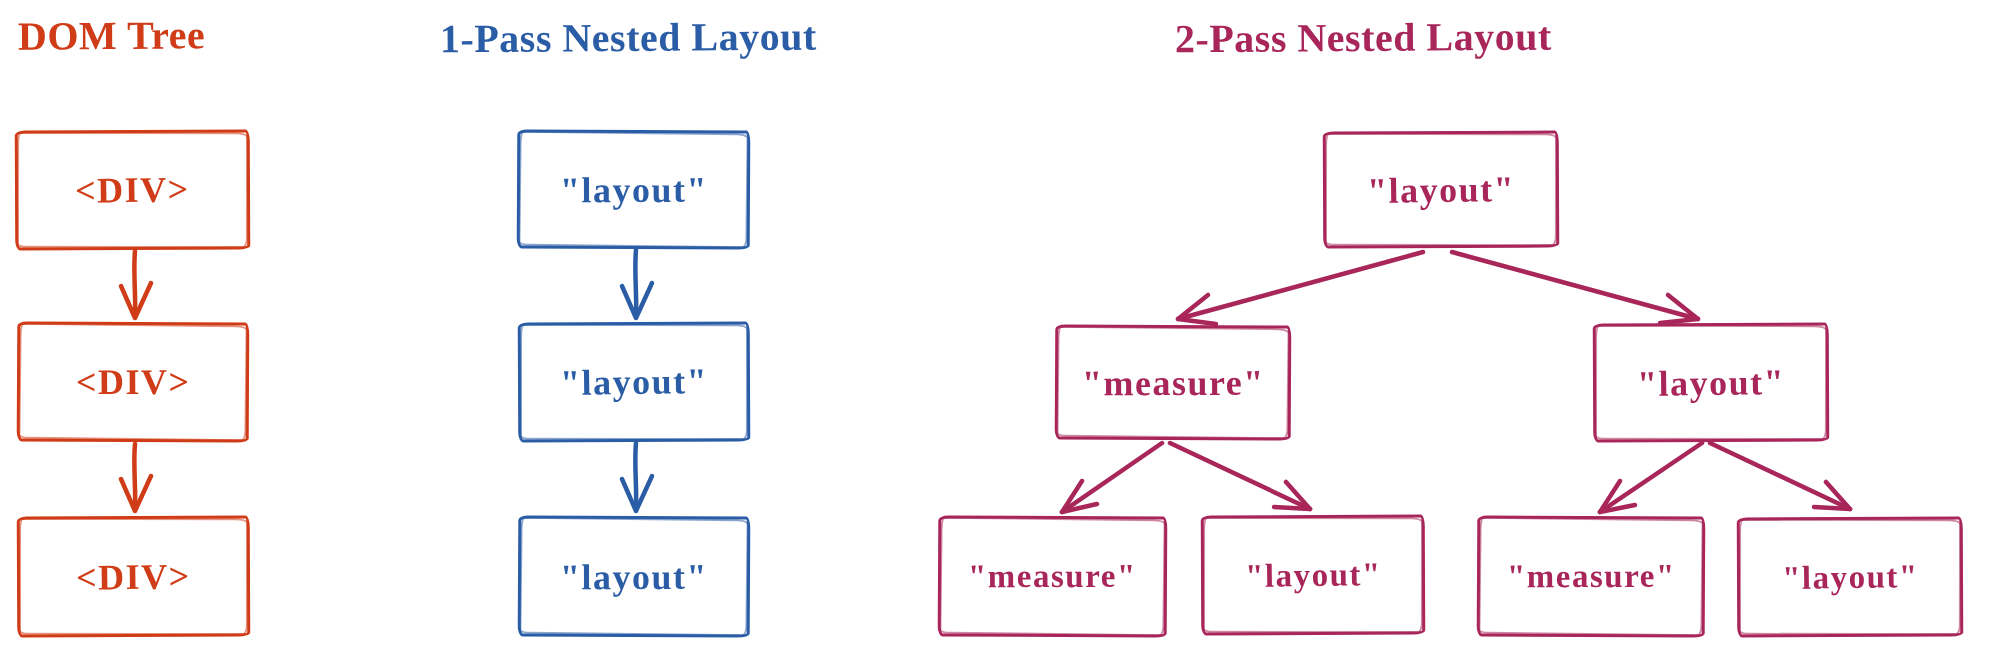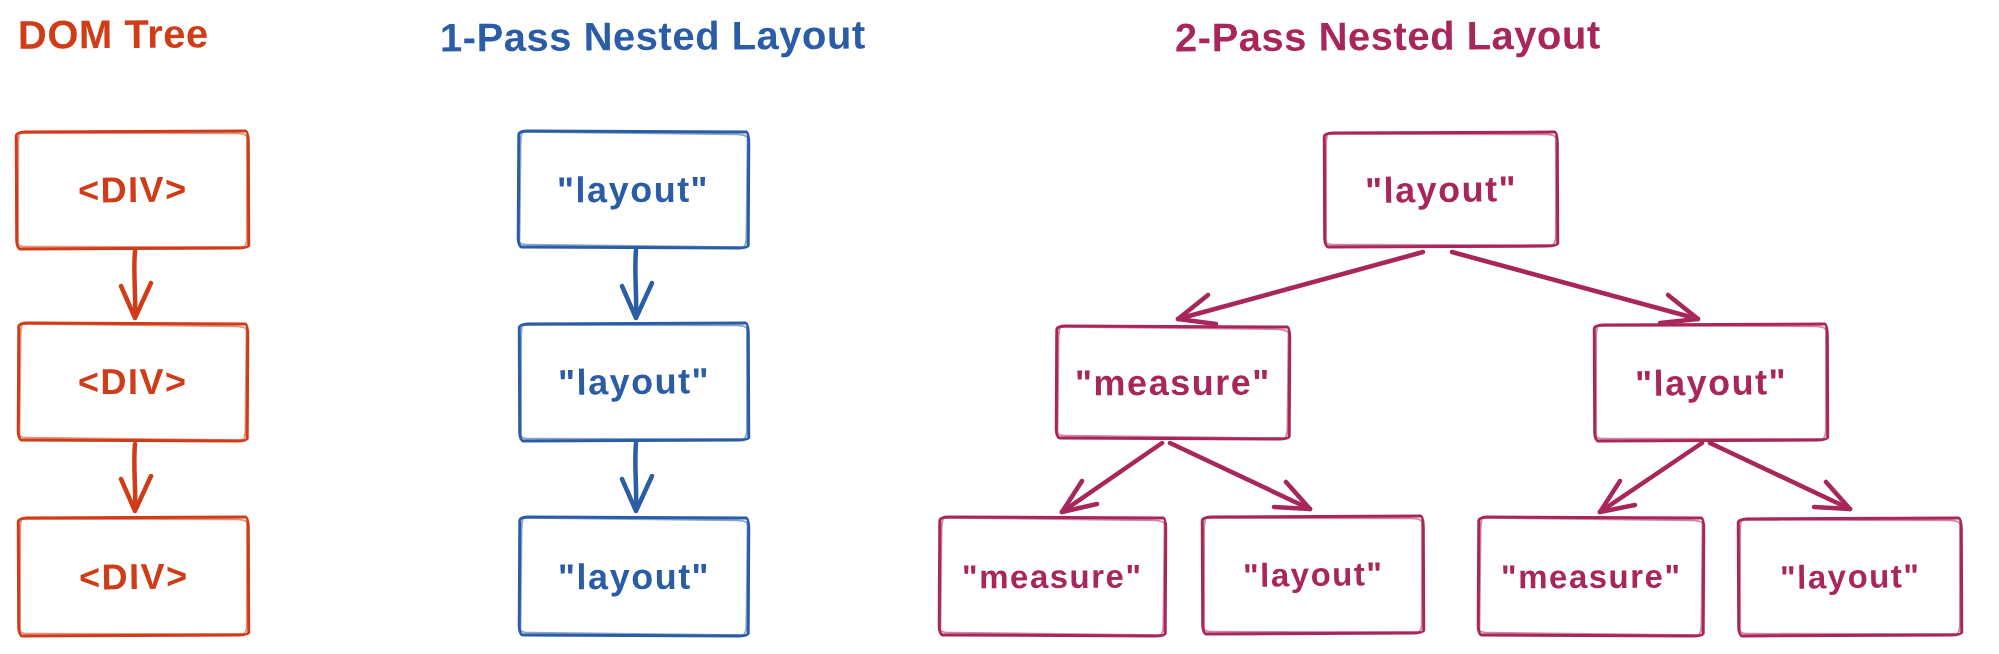--- a/index.html
+++ b/index.html
@@ -1,21 +1,21 @@
 <!DOCTYPE html>
 <html style="--dom: #cf3c17; --pass1: #2b5da6; --pass2: #a8265a;"><head>
 <meta charset="utf-8">
 <style>
   html, body { margin: 0; padding: 0; background: #ffffff; }
   .canvas {
     position: relative;
     width: 1999px;
     height: 654px;
     background: #ffffff;
-    font-family: Liberation Sans, sans-serif;
+    font-family: Liberation Serif, serif;
     overflow: hidden;
   }
   .section-title {
     position: absolute;
     font-size: 40px;
     font-weight: 700;
     letter-spacing: 0.5px;
     white-space: nowrap;
     color: var(--c);
     transform: rotate(-0.4deg);

